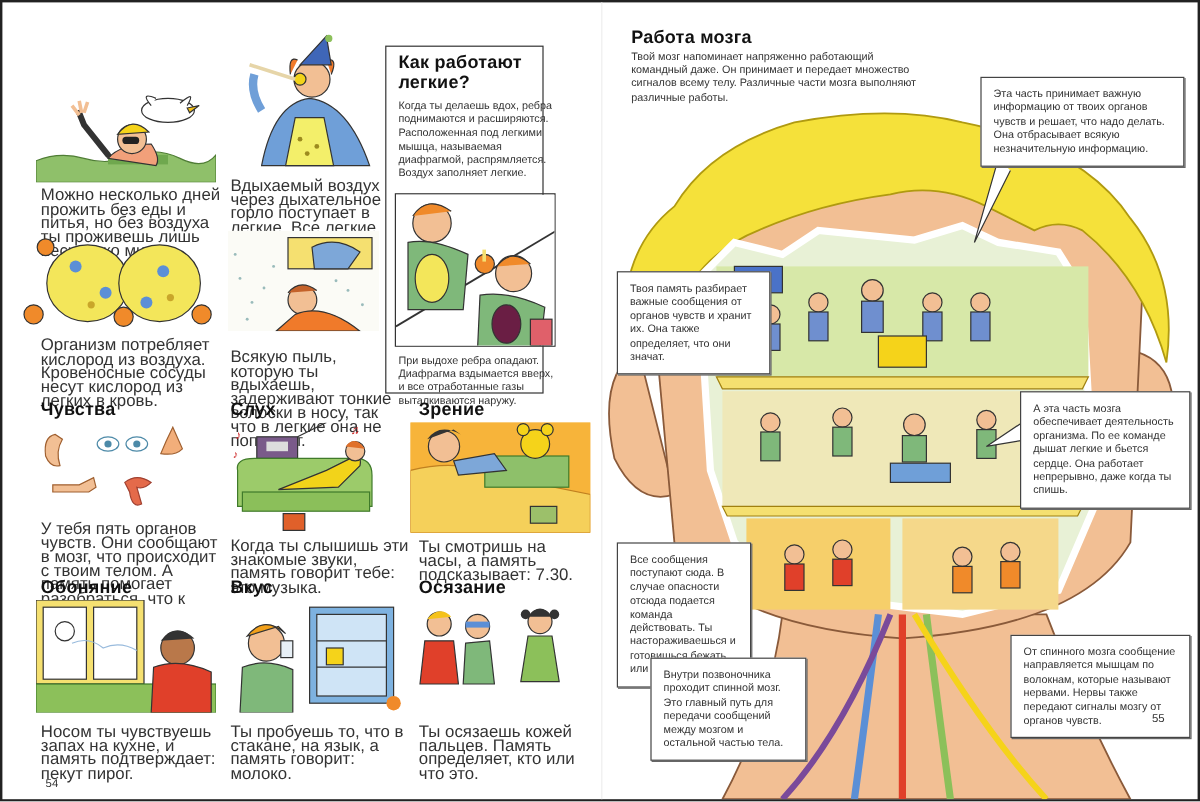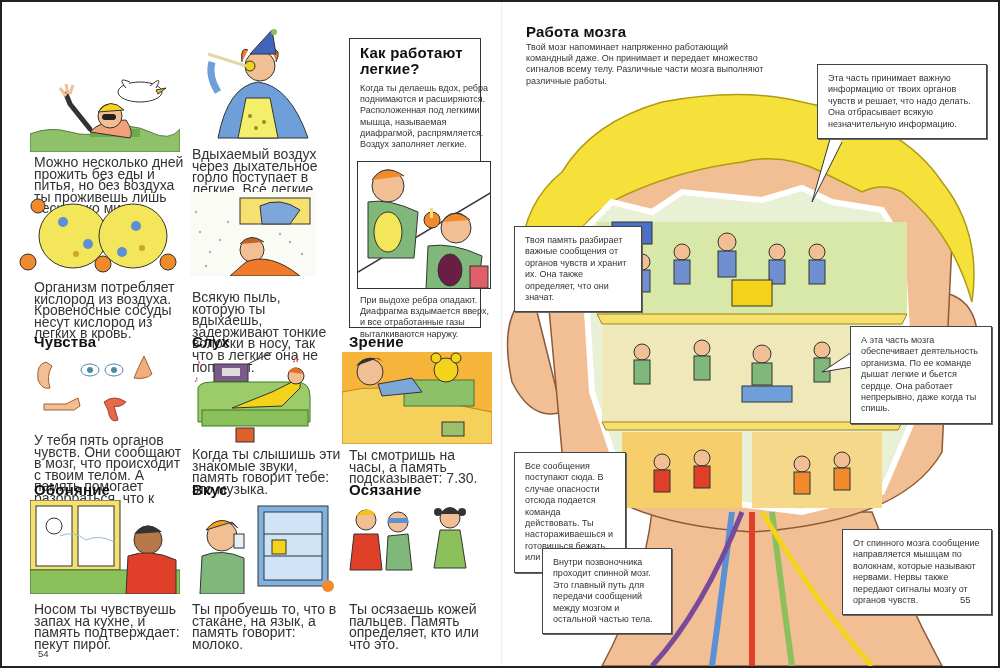--- a/index.html
+++ b/index.html
@@ -95,21 +95,21 @@
             <circle cx="100" cy="50" r="1.2"></circle>
             <circle cx="112" cy="62" r="1.2"></circle>
             <circle cx="90" cy="42" r="1.2"></circle>
             <circle cx="38" cy="30" r="1.2"></circle>
             <circle cx="6" cy="20" r="1.2"></circle>
         </g>
       </svg>
     </div>
     <p class="t abs" style="left:190px;top:290px;width:145px">Всякую пыль, которую ты вдыхаешь, задерживают тонкие волоски в носу, так что в легкие она не попадает.</p>
 
-    <div class="box" style="left:347px;top:36px;width:132px;height:290px">
+    <div class="box" style="left:319px;top:36px;width:132px;height:290px">
       <h2 class="h abs" style="left:10px;top:6px;width:130px">Как работают легкие?</h2>
       <p class="t abs" style="left:10px;top:44px;width:134px;font-size:9px;line-height:11.2px">Когда ты делаешь вдох, ребра поднимаются и расширяются. Расположенная под легкими мышца, называемая диафрагмой, распрямляется. Воздух заполняет легкие.</p>
       <div class="ill" style="left:7px;top:122px;width:134px;height:128px;border:1.2px solid #333">
         <svg width="134" height="128" viewBox="0 0 134 128">
           <rect width="134" height="128" fill="#fff"></rect>
           <line x1="134" y1="30" x2="0" y2="110" stroke="#333" stroke-width="1.5"></line>
           <circle cx="30" cy="24" r="16" fill="#f2bf94" stroke="#333"></circle>
           <path d="M14 18 Q26 0 46 14" fill="#f08a2a" stroke="#333"></path>
           <path d="M10 40 Q30 36 60 50 L56 96 H10Z" fill="#7fb87a" stroke="#333"></path>
           <ellipse cx="30" cy="70" rx="14" ry="20" fill="#f3e65a" stroke="#333"></ellipse>

